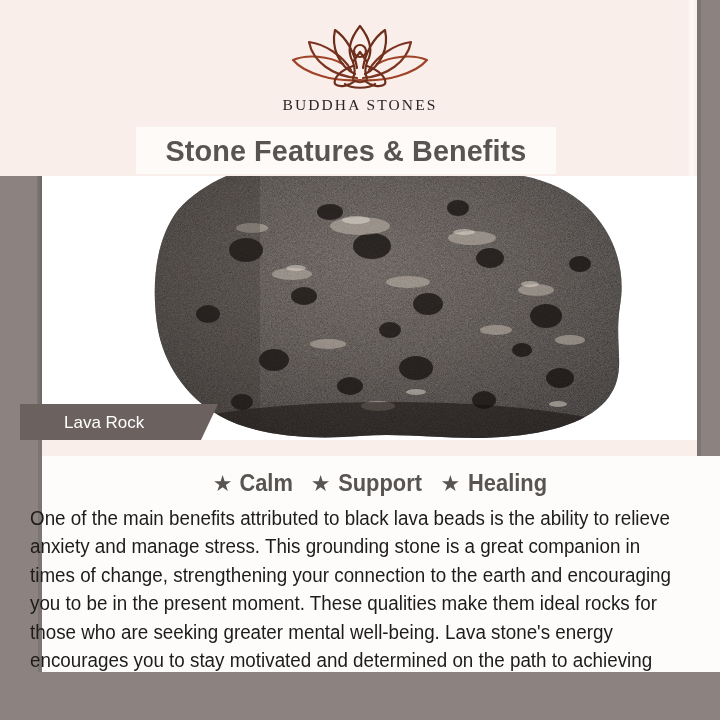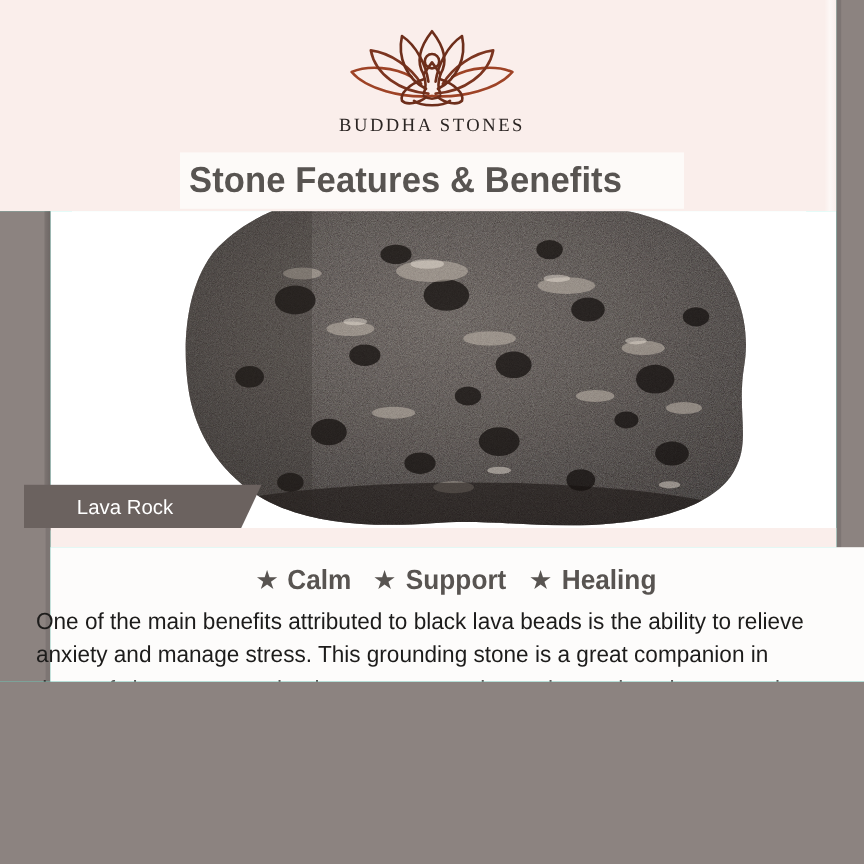--- a/index.html
+++ b/index.html
@@ -10,22 +10,22 @@
     width: 720px;
     height: 720px;
     overflow: hidden;
     font-family: "Liberation Sans", sans-serif;
     background: #8c8380;
   }
 
   #card {
     position: relative;
     width: 720px;
-    height: 568px;
-    background: #5eead4;
+    height: 672px;
+    background: #737373;
     overflow: hidden;
   }
 
   
   .header-panel {
     position: absolute;
     left: 0;
     top: 0;
     width: 697px;
     height: 176px;
@@ -65,28 +65,28 @@
     font-size: 15.5px;
     letter-spacing: 2.1px;
     color: #2b2523;
     text-align: center;
     white-space: nowrap;
   }
 
   
   .title-banner {
     position: absolute;
-    left: 150px;
+    left: 136px;
     top: 127px;
     width: 420px;
     height: 47px;
     background: #fdfaf8;
     display: flex;
     align-items: center;
-    justify-content: flex-start;
+    justify-content: center;
   }
   .title-text {
     font-family: "Liberation Sans Narrow", "Liberation Sans", sans-serif;
     font-size: 30px;
     font-weight: bold;
     color: #585451;
     letter-spacing: 0.1px;
     white-space: nowrap;
     transform: scaleX(0.96);
   }

